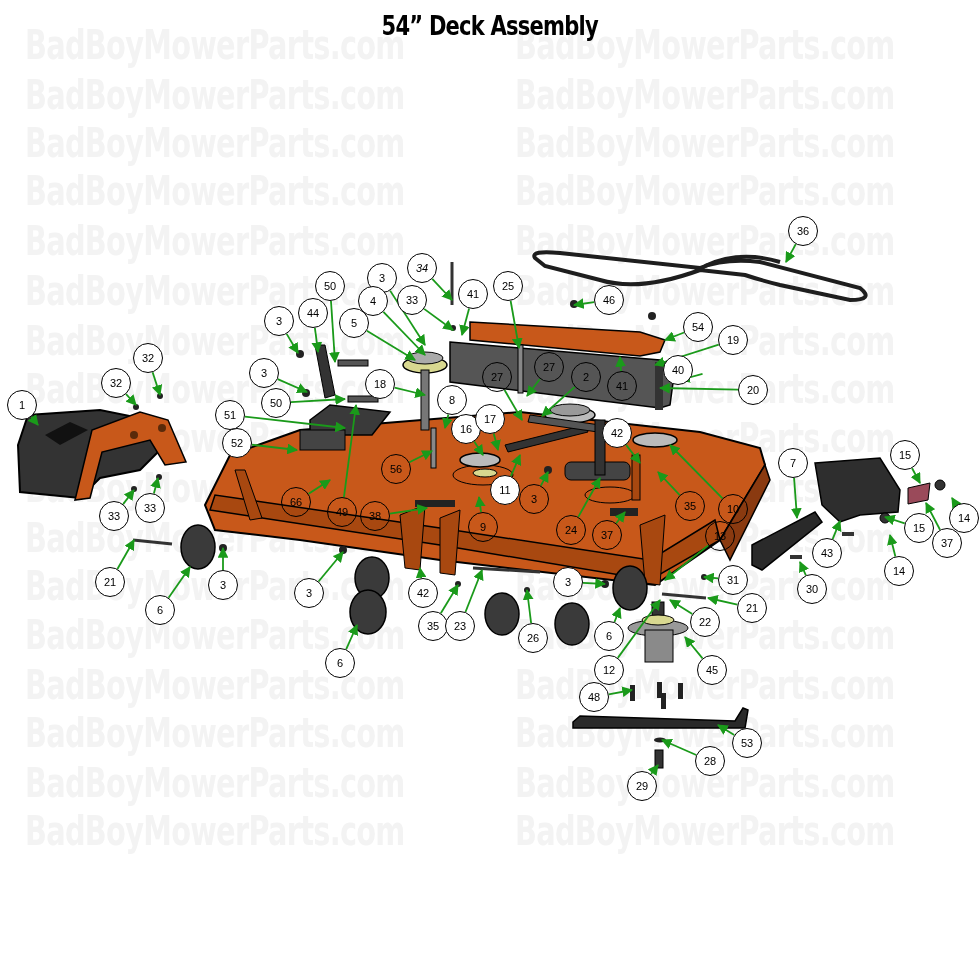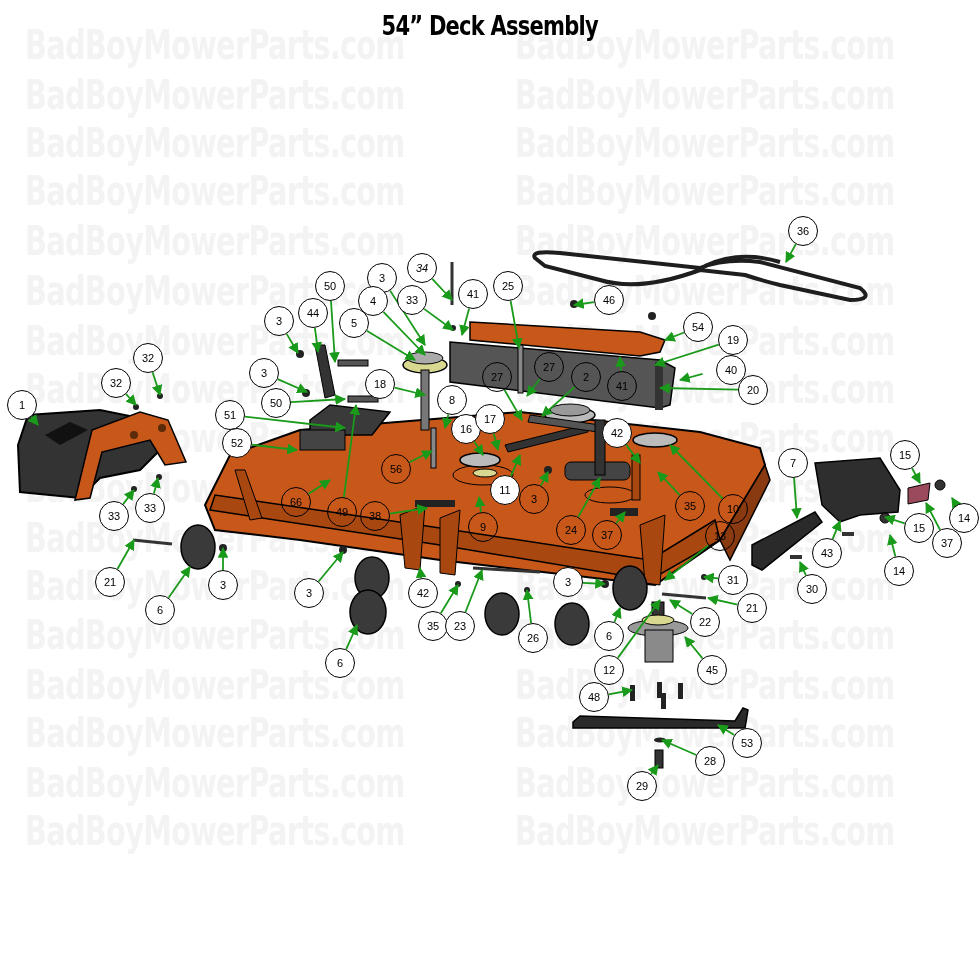--- a/index.html
+++ b/index.html
@@ -310,21 +310,21 @@
       <div class="callout on-deck" style="left: 720px; top: 536px;">13</div>
       <div class="callout" style="left: 617px; top: 433px;">42</div>
       <div class="callout" style="left: 508px; top: 286px;">25</div>
       <div class="callout on-deck" style="left: 497px; top: 377px;">27</div>
       <div class="callout on-deck" style="left: 549px; top: 367px;">27</div>
       <div class="callout on-deck" style="left: 586px; top: 377px;">2</div>
       <div class="callout on-deck" style="left: 622px; top: 386px;">41</div>
       <div class="callout" style="left: 609px; top: 300px;">46</div>
       <div class="callout" style="left: 698px; top: 327px;">54</div>
       <div class="callout" style="left: 733px; top: 340px;">19</div>
-      <div class="callout" style="left: 731px; top: 370px; text-align: center;">40</div>
+      <div class="callout" style="left: 678px; top: 370px; text-align: center;">40</div>
       <div class="callout" style="left: 753px; top: 390px;">20</div>
       <div class="callout" style="left: 803px; top: 231px;">36</div>
       <div class="callout" style="left: 793px; top: 463px;">7</div>
       <div class="callout" style="left: 827px; top: 553px;">43</div>
       <div class="callout" style="left: 812px; top: 589px;">30</div>
       <div class="callout" style="left: 905px; top: 455px;">15</div>
       <div class="callout" style="left: 964px; top: 518px;">14</div>
       <div class="callout" style="left: 919px; top: 528px;">15</div>
       <div class="callout" style="left: 947px; top: 543px;">37</div>
       <div class="callout" style="left: 899px; top: 571px;">14</div>

